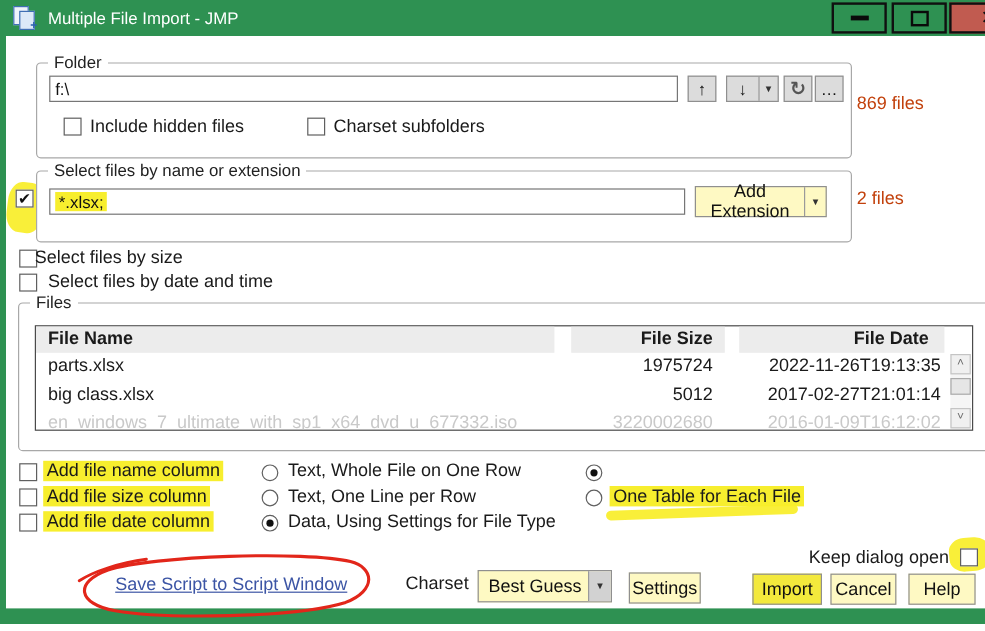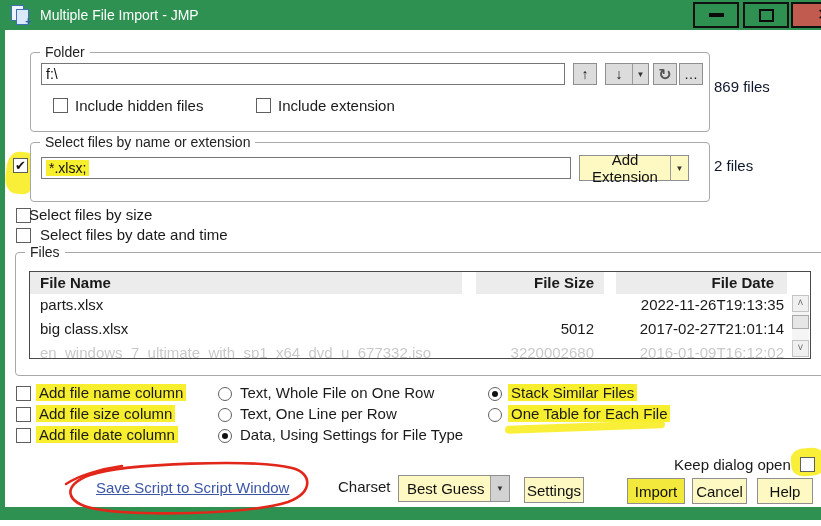--- a/index.html
+++ b/index.html
@@ -34,21 +34,21 @@
   .lbl{position:absolute;font-size:15px;white-space:nowrap;}
   .hl{background:#f7ee2e;padding:0 3px;}
   .mark{position:absolute;background:rgba(248,238,40,.92);border-radius:38%;}
   .btn{position:absolute;background:#fef9c3;border:1px solid #8f8f8f;box-sizing:border-box;
        font-size:15px;display:flex;align-items:center;justify-content:center;color:#111;}
   .toolbtn{position:absolute;width:24px;height:22px;background:#dcdcdc;border:1px solid #8f8f8f;
        box-sizing:border-box;display:flex;align-items:center;justify-content:center;font-weight:bold;font-size:14px;color:#111;}
   .caretbox{border-left:1px solid #9a9a9a;height:100%;display:flex;align-items:center;justify-content:center;font-size:8px;color:#333;}
   .textinput{position:absolute;border:1px solid #767676;background:#fff;font-size:14px;
        box-sizing:border-box;padding:0 4px;font-family:"Liberation Sans","DejaVu Sans",sans-serif;color:#111;}
-  .count{position:absolute;font-size:15px;color:#0f172a;}
+  .count{position:absolute;font-size:15px;color:#c2410c;}
   
   .tablewrap{position:absolute;left:13px;top:18px;width:782px;height:88px;border:1px solid #4a4a4a;
              background:#fff;overflow:hidden;box-sizing:border-box;}
   .th{position:absolute;top:0;height:22px;background:#ececec;font-weight:bold;font-size:15px;
       line-height:22px;box-sizing:border-box;}
   .th-name{left:0;width:432px;padding-left:10px;}
   .th-size{left:446px;width:128px;text-align:right;padding-right:10px;}
   .th-date{left:586px;width:171px;text-align:right;padding-right:13px;}
   .tbody{position:absolute;left:0;top:22px;width:760px;height:64px;overflow:hidden;}
   .trow{position:relative;height:24px;font-size:15px;line-height:22px;}
@@ -101,21 +101,21 @@
     </div>
     <div class="toolbtn" style="left:622px;top:10px;font-size:16px;color:#555;">
       <span>↻</span>
     </div>
     <div class="toolbtn" style="left:648px;top:10px;font-weight:normal;">
       <span>…</span>
     </div>
     <span class="cb" style="left:22px;top:45px;"></span>
     <span class="lbl" style="left:44px;top:44px;">Include hidden files</span>
     <span class="cb" style="left:225px;top:45px;"></span>
-    <span class="lbl" style="left:247px;top:44px;">Include extension</span>
+    <span class="lbl" style="left:247px;top:44px;">Charset subfolders</span>
   </div>
   <span class="count" style="left:714px;top:78px;">869 files</span>
 
   <div class="mark" style="left:6px;top:152px;width:30px;height:42px;transform:rotate(7deg);"></div>
   <span class="cb" style="left:13px;top:158px;">
     <span>✔</span>
   </span>
   <div class="groupbox" style="left:30px;top:142px;width:678px;height:58px;">
     <span class="legend">Select files by name or extension</span>
     <div class="textinput" style="left:10px;top:14px;width:530px;height:22px;line-height:20px;">
@@ -135,20 +135,21 @@
 
   <div class="groupbox" style="left:15px;top:252px;width:830px;height:122px;">
     <span class="legend">Files</span>
     <div class="tablewrap">
       <div class="th th-name">File Name</div>
       <div class="th th-size">File Size</div>
       <div class="th th-date">File Date</div>
       <div class="tbody">
         <div class="trow">
           <span class="cell-name">parts.xlsx</span>
+          <span class="cell-size">1975724</span>
           <span class="cell-date">2022-11-26T19:13:35</span>
         </div>
         <div class="trow">
           <span class="cell-name">big class.xlsx</span>
           <span class="cell-size">5012</span>
           <span class="cell-date">2017-02-27T21:01:14</span>
         </div>
         <div class="trow dim">
           <span class="cell-name">en_windows_7_ultimate_with_sp1_x64_dvd_u_677332.iso</span>
           <span class="cell-size">3220002680</span>
@@ -179,21 +180,20 @@
   <span class="radio" style="left:218px;top:408px;"></span>
   <span class="lbl" style="left:240px;top:405px;">Text, One Line per Row</span>
   <span class="radio" style="left:218px;top:429px;">
       <span class="dot"></span>
     </span>
   <span class="lbl" style="left:240px;top:426px;">Data, Using Settings for File Type</span>
 
   <span class="radio" style="left:488px;top:387px;">
       <span class="dot"></span>
     </span>
-  <span class="lbl" style="left:508px;top:384px;"><span class="hl">Stack Similar Files</span></span>
   <span class="radio" style="left:488px;top:408px;"></span>
   <span class="lbl" style="left:508px;top:405px;"><span class="hl">One Table for Each File</span></span>
   <div class="mark" style="left:505px;top:423px;width:160px;height:8px;transform:rotate(-2deg);border-radius:8px;"></div>
 
   <span class="lbl" style="left:674px;top:456px;">Keep dialog open</span>
   <div class="mark" style="left:791px;top:448px;width:34px;height:28px;transform:rotate(-5deg);"></div>
   <span class="cb" style="left:800px;top:457px;"></span>
 
   <a class="link" style="left:96px;top:479px;" href="#">Save Script to Script Window</a>
   <svg class="annot" style="left:56px;top:458px;" width="262" height="58" viewBox="0 0 262 58">

